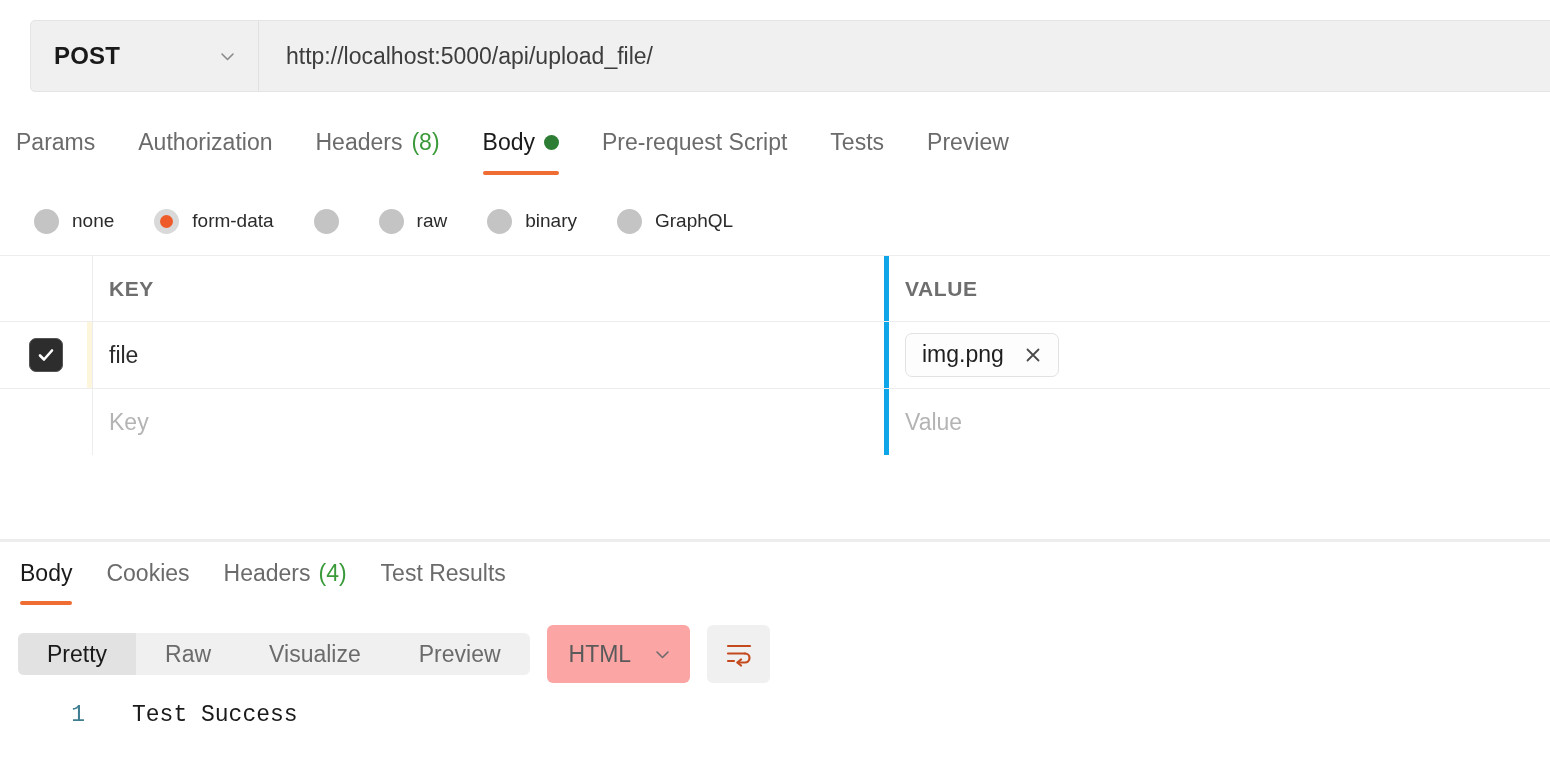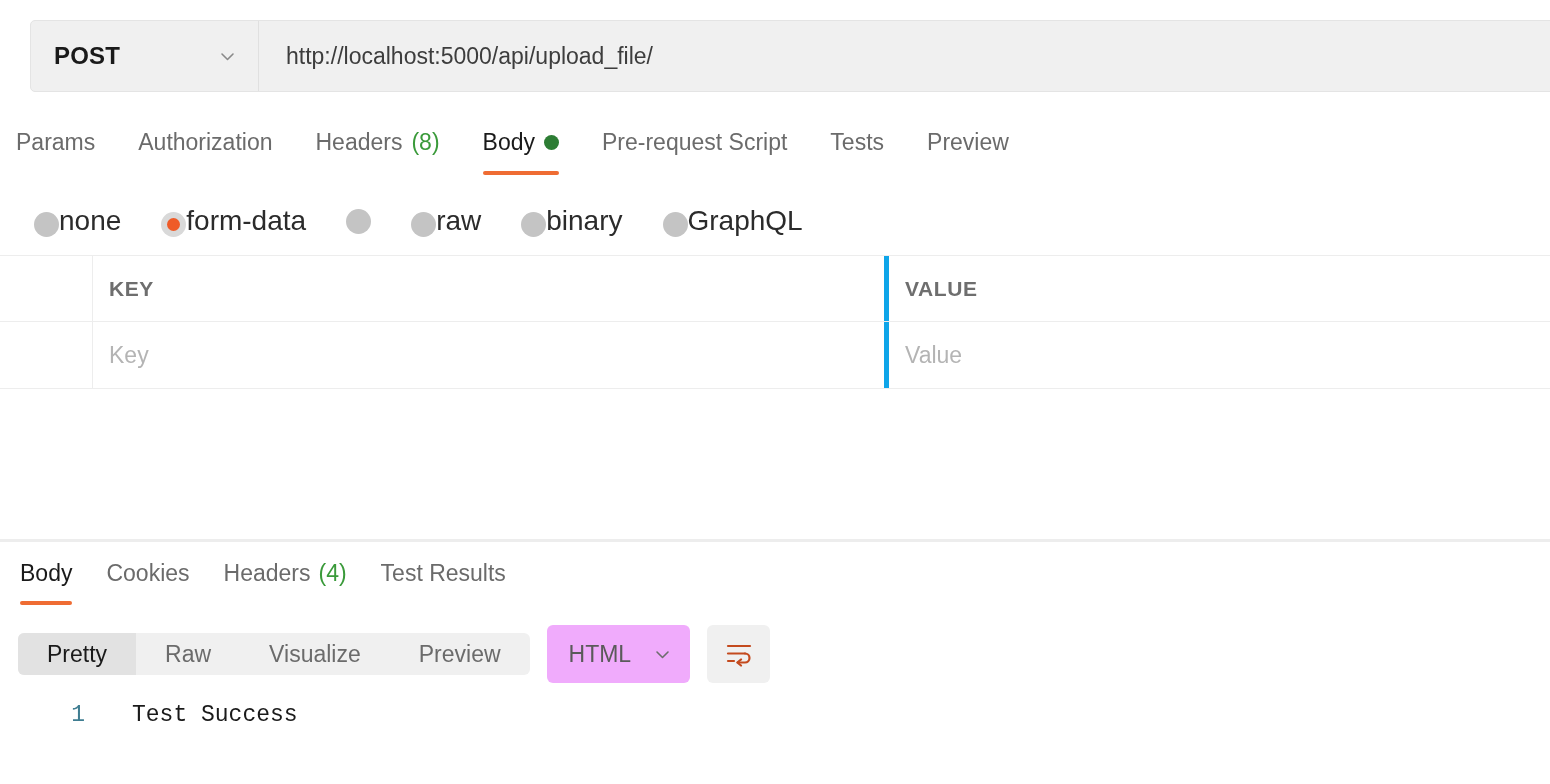--- a/index.html
+++ b/index.html
@@ -116,23 +116,24 @@
     left: 0; top: 190px;
     width: 1550px;
     height: 62px;
     display: flex;
     align-items: center;
     padding-left: 34px;
     box-sizing: border-box;
   }
   .radio-item {
     display: flex;
-    align-items: flex-end;
+    align-items: center;
+    gap: 13px;
     margin-right: 40px;
-    font-size: 28px;
+    font-size: 19px;
     color: #2b2b2b;
     cursor: pointer;
     white-space: nowrap;
   }
   .radio-dot {
     width: 25px; height: 25px;
     border-radius: 50%;
     background: #c4c4c4;
     display: inline-flex;
     align-items: center;
@@ -320,21 +321,21 @@
     background: #e2e2e2;
     color: #1a1a1a;
   }
   .fmt-select {
     display: flex;
     align-items: center;
     justify-content: space-between;
     gap: 23px;
     height: 58px;
     padding: 0 19px 0 22px;
-    background: #f0abfc;
+    background: #fca5a5;
     border-radius: 6px;
     font-size: 23px;
     color: #5a5a5a;
     cursor: pointer;
     box-sizing: border-box;
   }
   .wrap-btn {
     width: 63px; height: 58px;
     background: #f0f0f0;
     border-radius: 6px;
@@ -463,20 +464,43 @@
   <div class="kv-row header">
     <div class="cell-check"></div>
     <div class="cell-key">
       <span class="col-head">KEY</span>
     </div>
     <div class="cell-value">
       <span class="col-head">VALUE</span>
     </div>
   </div>
 
+  <div class="kv-row data">
+    <div class="cell-check">
+      <span class="checkbox">
+        <svg width="20" height="20" viewBox="0 0 20 20">
+            <path d="M4 10.5 L8 14.5 L16 5.5" stroke="#ffffff" stroke-width="2.6" fill="none" stroke-linecap="round" stroke-linejoin="round"></path>
+          </svg>
+      </span>
+      <span class="row-marker"></span>
+    </div>
+    <div class="cell-key">
+      <span class="cell-text">file</span>
+    </div>
+    <div class="cell-value">
+      <span class="file-chip">
+        <span>img.png</span>
+        <span class="chip-x">
+          <svg width="20" height="20" viewBox="0 0 20 20">
+              <path d="M4.5 4.5 L15.5 15.5 M15.5 4.5 L4.5 15.5" stroke="#4a4a4a" stroke-width="1.8" stroke-linecap="round"></path>
+            </svg>
+        </span>
+      </span>
+    </div>
+  </div>
 
   <div class="kv-row data">
     <div class="cell-check"></div>
     <div class="cell-key">
       <span class="cell-placeholder">Key</span>
     </div>
     <div class="cell-value">
       <span class="cell-placeholder">Value</span>
     </div>
   </div>

